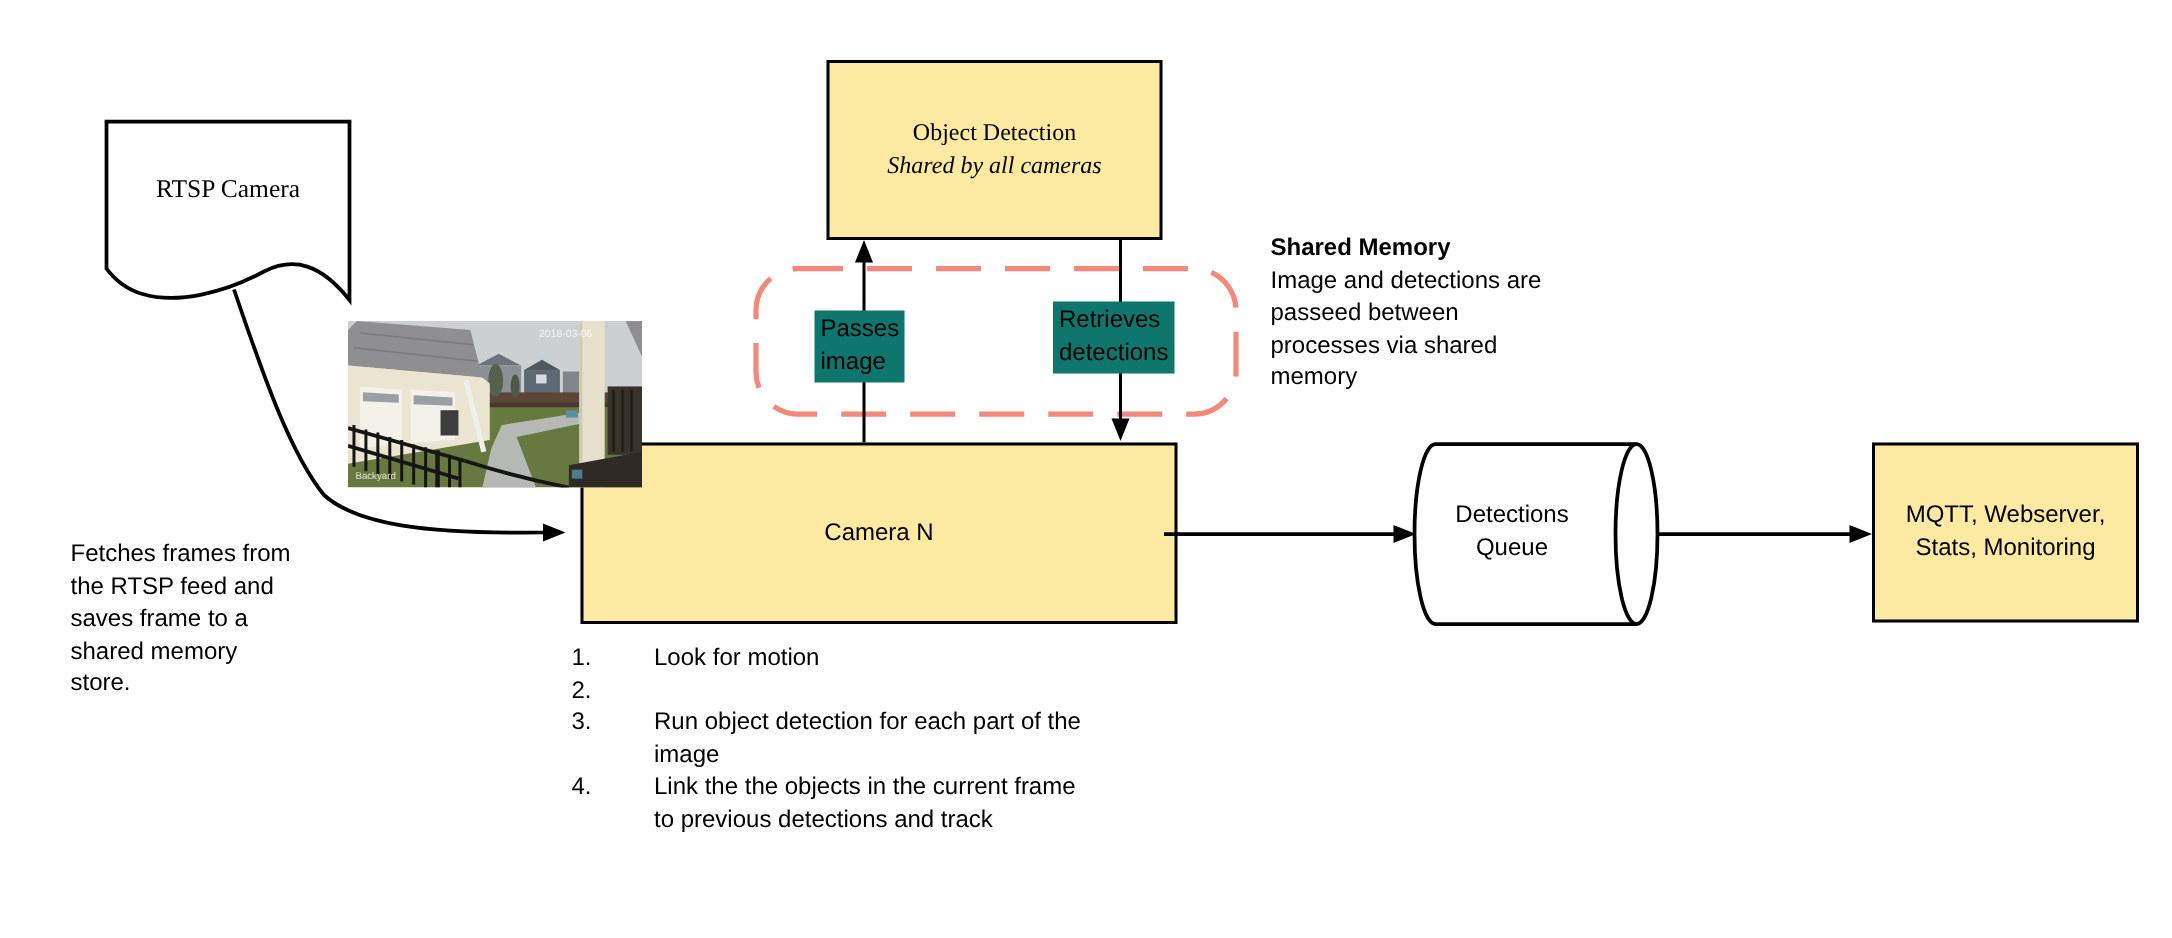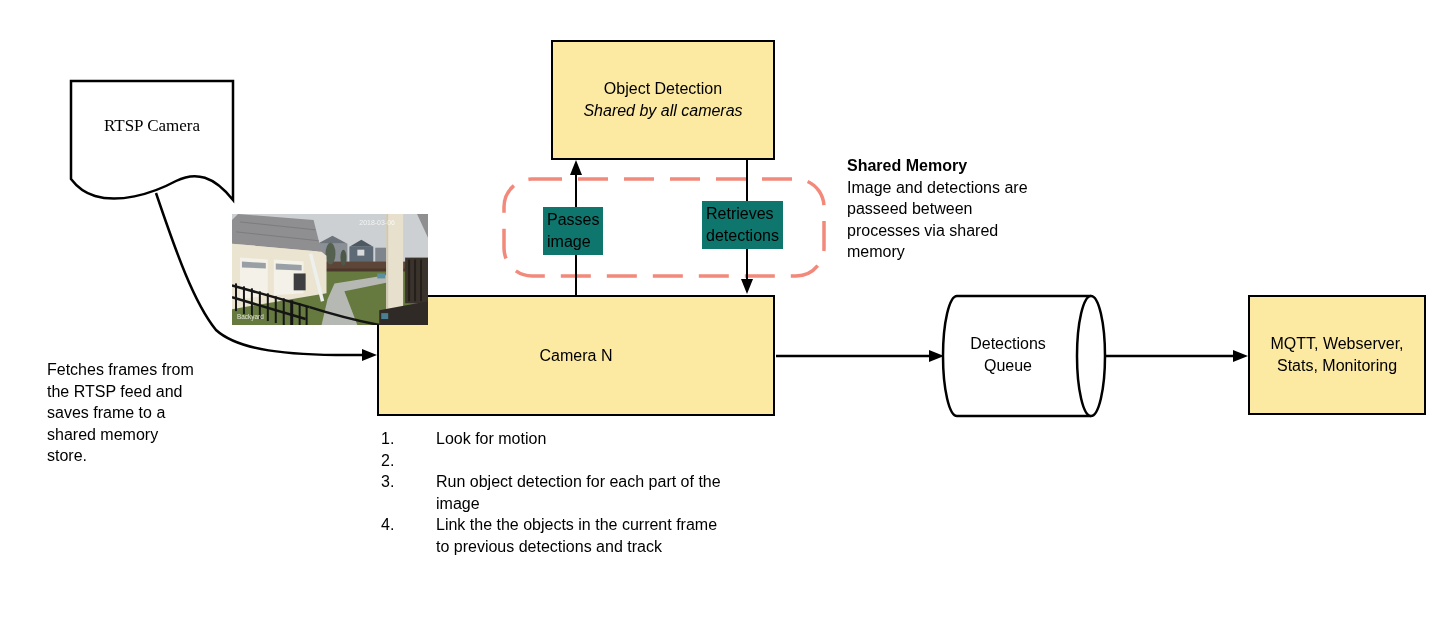--- a/index.html
+++ b/index.html
@@ -30,26 +30,26 @@
   #shared-memory-note{position:absolute;left:847px;top:139px;width:230px;}
   #shared-memory-title{font-weight:bold;}
   #rtsp-label{position:absolute;left:71px;top:116px;width:162px;text-align:center;font-size:17px;z-index:3;font-family:Liberation Serif, serif;}
   #queue-label{position:absolute;left:953px;top:333px;width:110px;text-align:center;font-size:16px;line-height:22px;z-index:3;}
 </style>
 </head>
 <body>
 
 <div id="canvas">
 
-  <div class="node" style="left:551px;top:40px;width:224px;height:120px;">
+  <div class="node" style="left:551px;top:40px;width:224px;height:120px;font-family:Liberation Serif, serif;">
     <div>Object Detection</div>
     <div style="font-style:italic;">Shared by all cameras</div>
   </div>
 
-  <div class="node" style="left:377px;top:295px;width:398px;height:121px;">
+  <div class="node" style="left:387px;top:295px;width:398px;height:121px;">
     <div>Camera N</div>
   </div>
 
   <div class="node" style="left:1248px;top:295px;width:178px;height:120px;">
     <div class="pre">MQTT, Webserver,
 Stats, Monitoring</div>
   </div>
 
   <svg id="connector-layer" width="1448" height="625" viewBox="0 0 1448 625">
 

